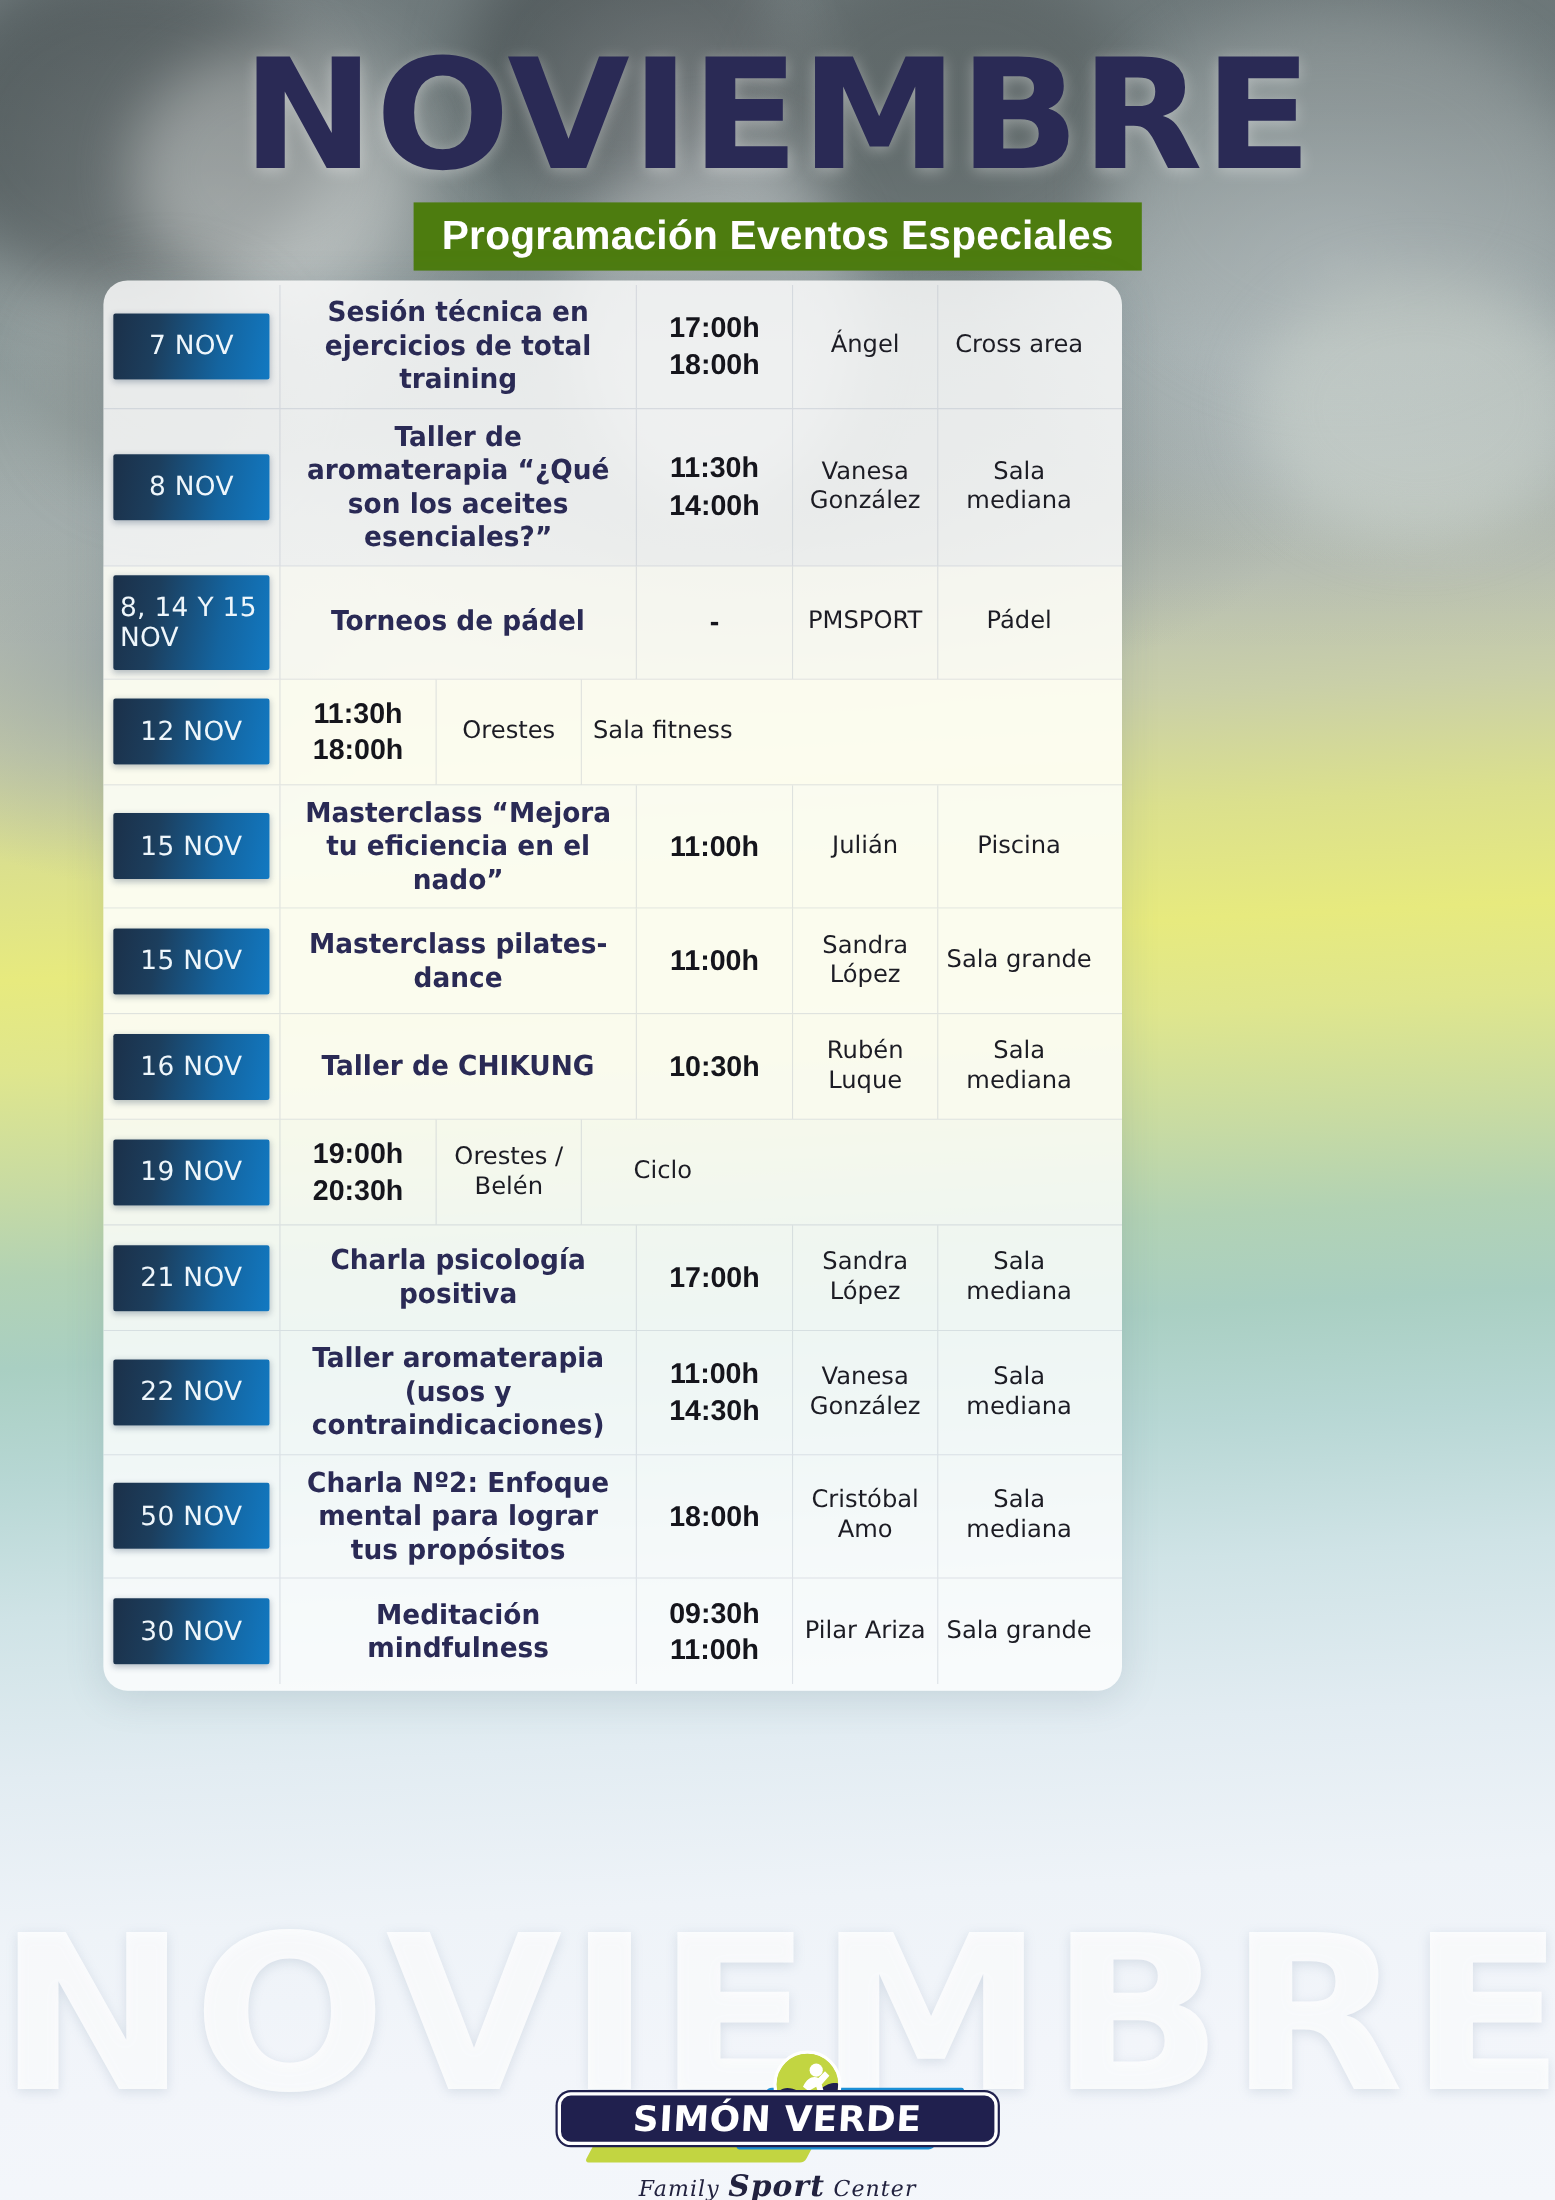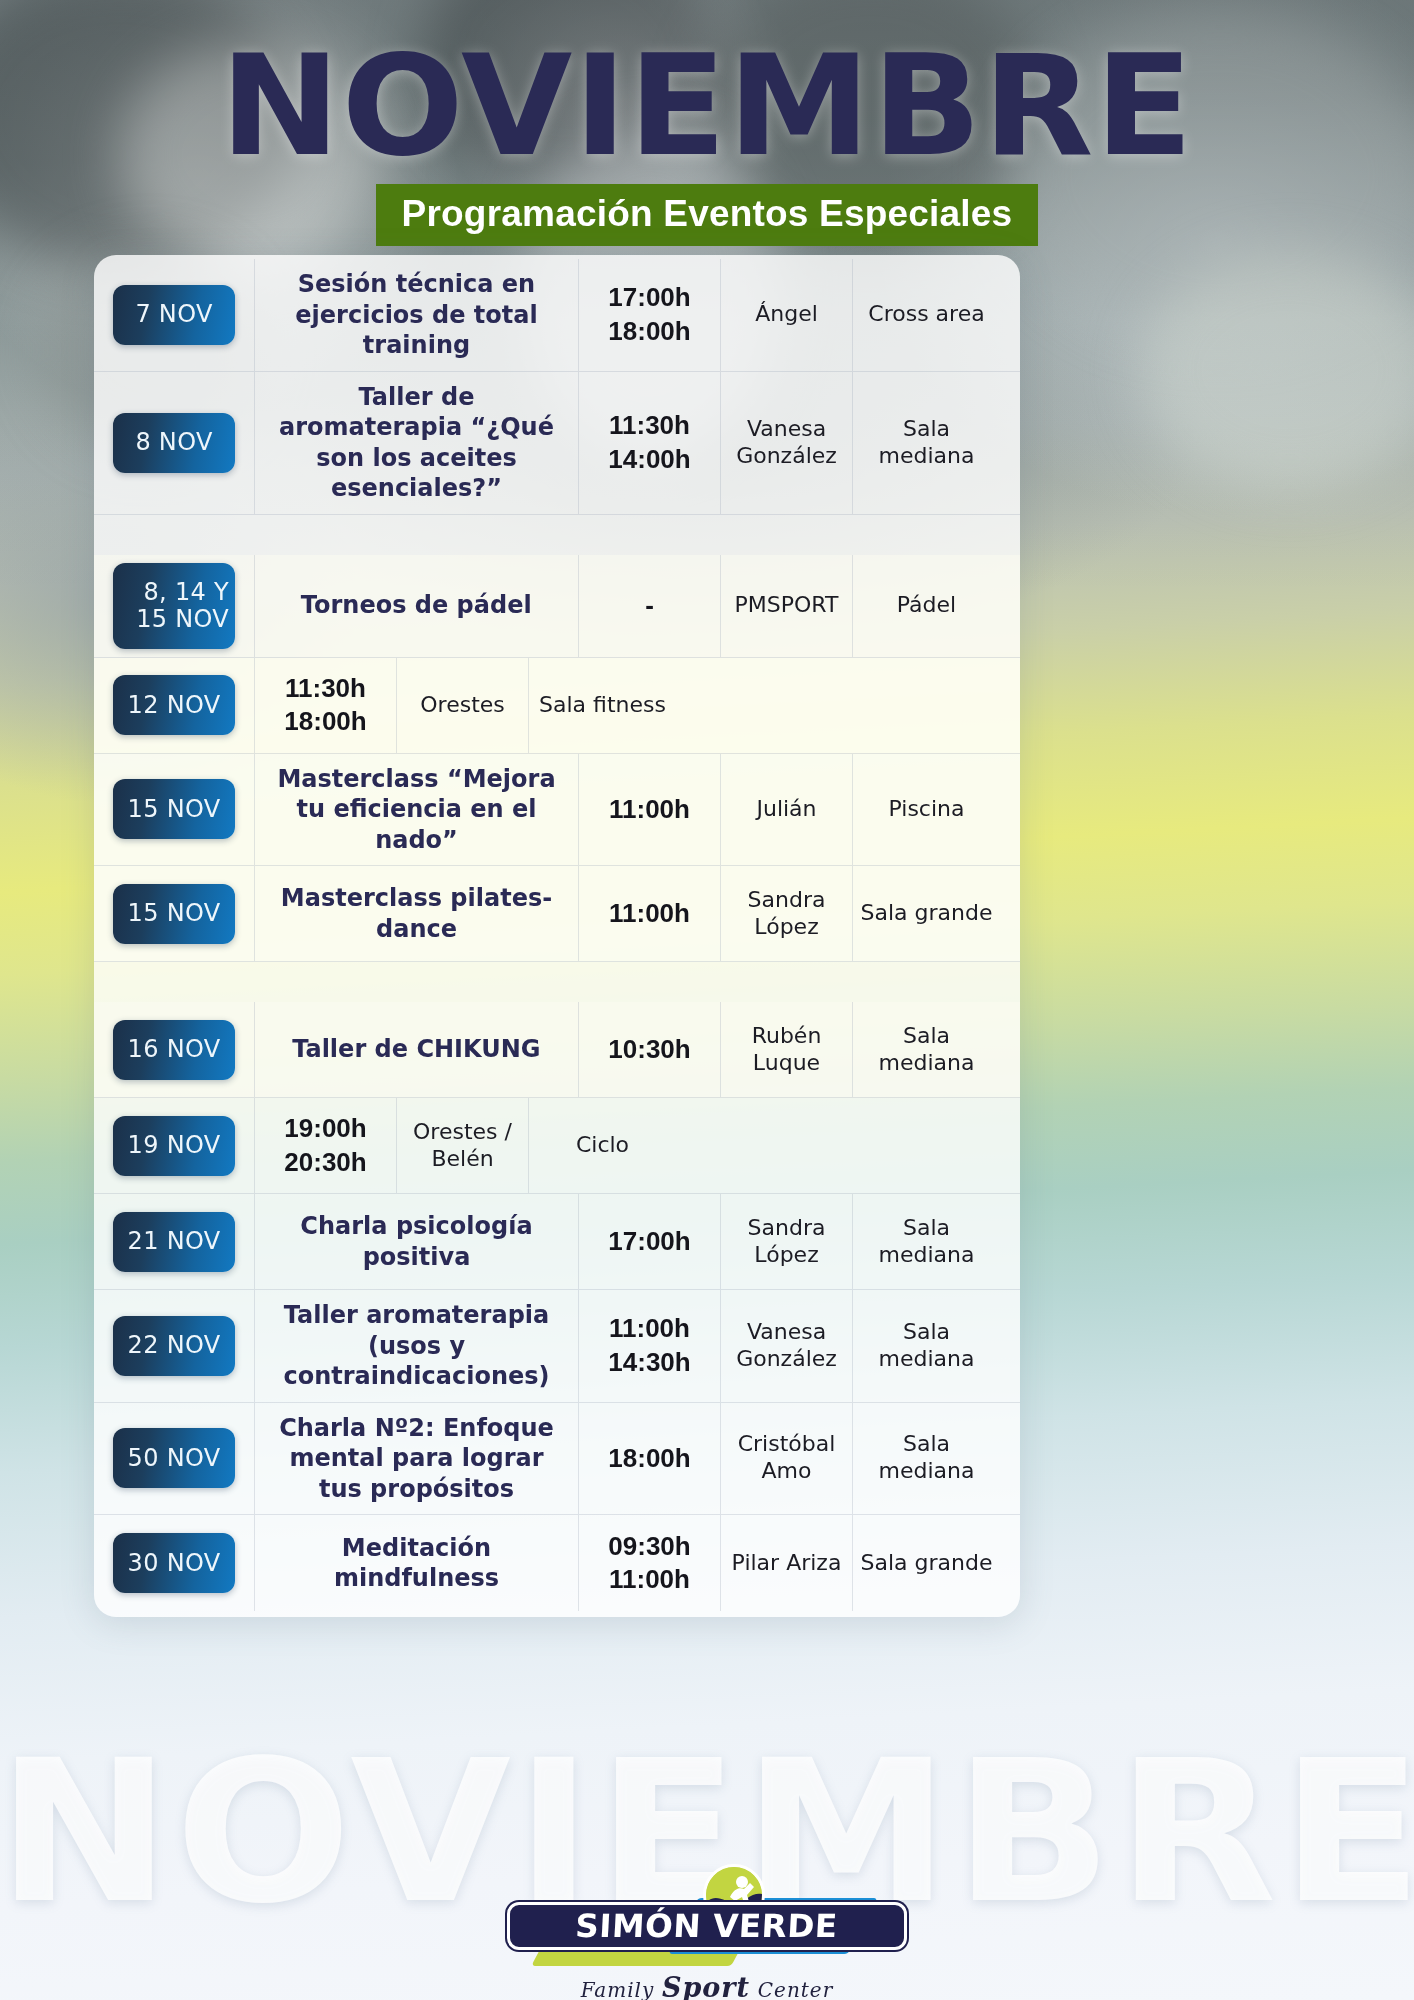--- a/index.html
+++ b/index.html
@@ -142,34 +142,34 @@
 
   .cell { display: flex; align-items: center; justify-content: center; }
 
   .c-date    { width: 160px; flex: 0 0 160px; padding: 8px 0; }
   .c-event   { width: 324px; flex: 0 0 324px; border-left: 1px solid rgba(160,170,185,.30); padding: 10px 14px; }
   .c-time    { width: 142px; flex: 0 0 142px; border-left: 1px solid rgba(160,170,185,.30); padding: 10px 6px; }
   .c-person  { width: 132px; flex: 0 0 132px; border-left: 1px solid rgba(160,170,185,.30); padding: 10px 6px; }
   .c-place   { width: 148px; flex: 0 0 148px; border-left: 1px solid rgba(160,170,185,.30); padding: 10px 6px; }
 
   .badge {
-    width: 122px;
+    width: 142px;
     min-height: 60px;
-    border-radius: 12px;
+    border-radius: 2px;
     background: linear-gradient(100deg, #1b3049 0%, #1c3e5d 28%, #14649f 68%, #1279c2 100%);
     color: #eef6fb;
     font-family: "DejaVu Sans", sans-serif;
     font-weight: 400;
     font-size: 24px;
     line-height: 1.12;
     letter-spacing: .3px;
     display: flex;
     align-items: center;
     justify-content: center;
-    text-align: right;
+    text-align: left;
     padding: 8px 6px;
     box-shadow: 0 2px 6px rgba(25,50,80,.30);
   }
   .badge.tall { min-height: 86px; }
 
   .event-text {
     font-family: "DejaVu Sans", sans-serif;
     font-weight: 700;
     font-size: 25px;
     line-height: 1.22;
@@ -192,21 +192,21 @@
     font-family: "DejaVu Sans", sans-serif;
     font-weight: 400;
     font-size: 22px;
     line-height: 1.22;
     color: #1c1c24;
     text-align: center;
     white-space: pre-line;
   }
 
   
-  .row.tint1 { background: rgba(252,252,240,0.55); margin-top: 40px; }
+  .row.tint1 { background: rgba(252,252,240,0.55); }
   .row.tint2 { background: rgba(253,253,238,0.72); }
   .row.tint3 { background: rgba(252,253,243,0.60); }
 
   
   .logo {
     position: absolute;
     left: 50%;
     top: 1880px;
     transform: translateX(-50%);
     width: 400px;

